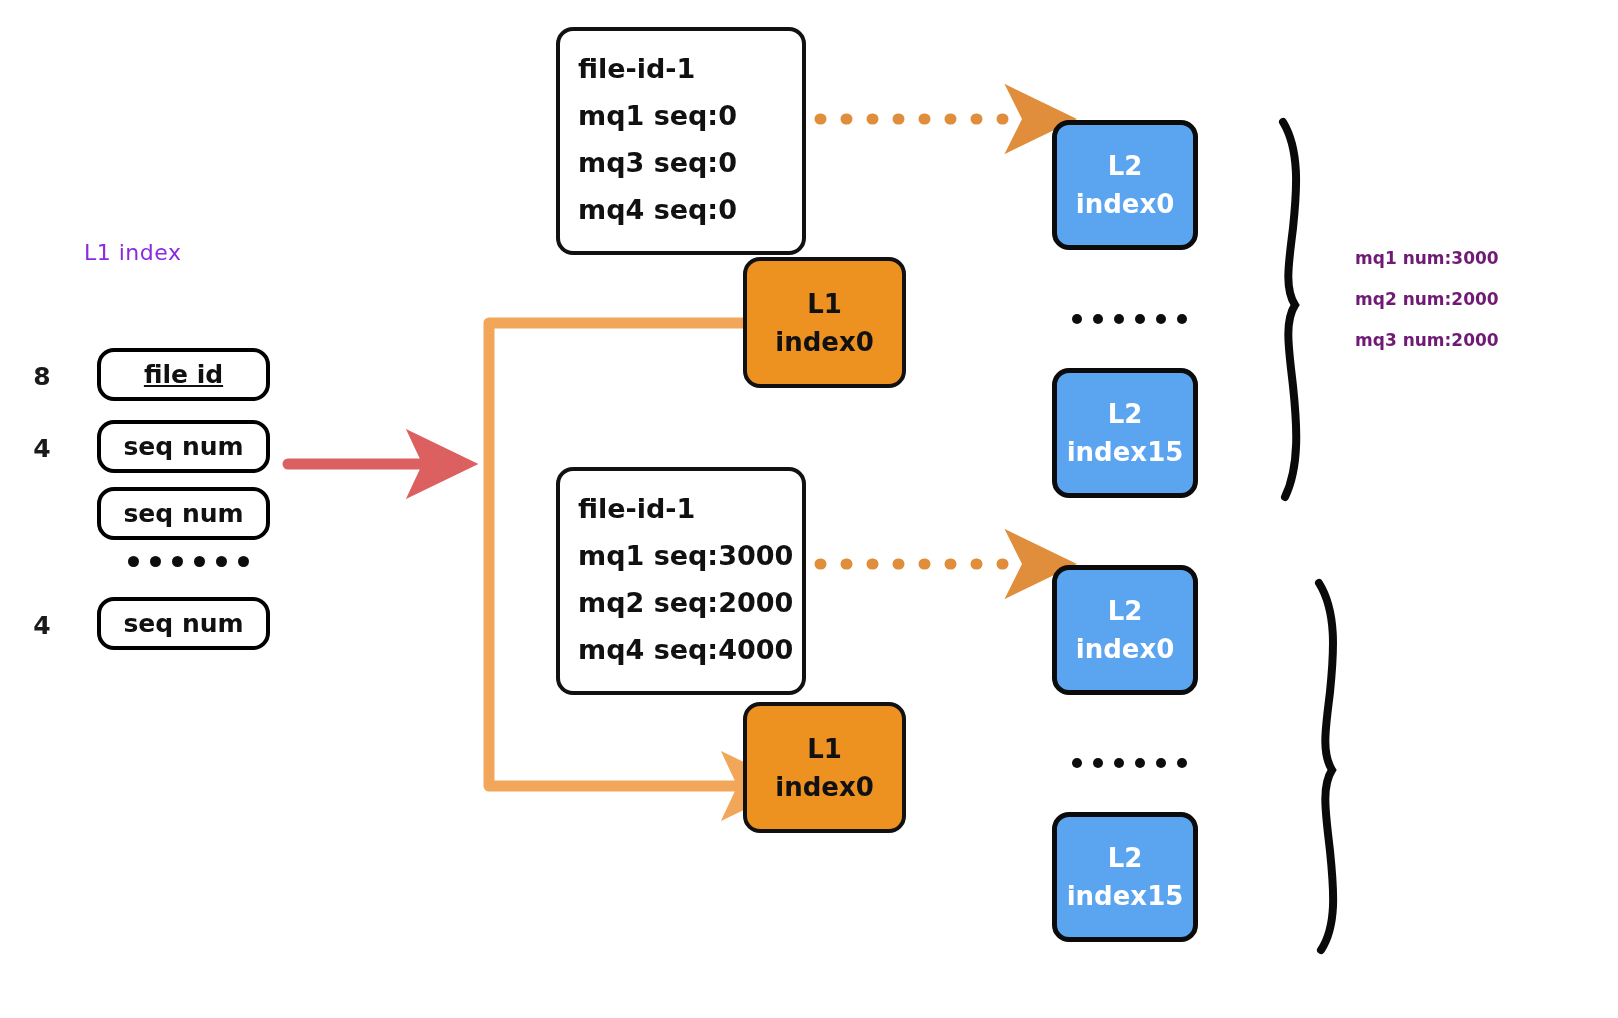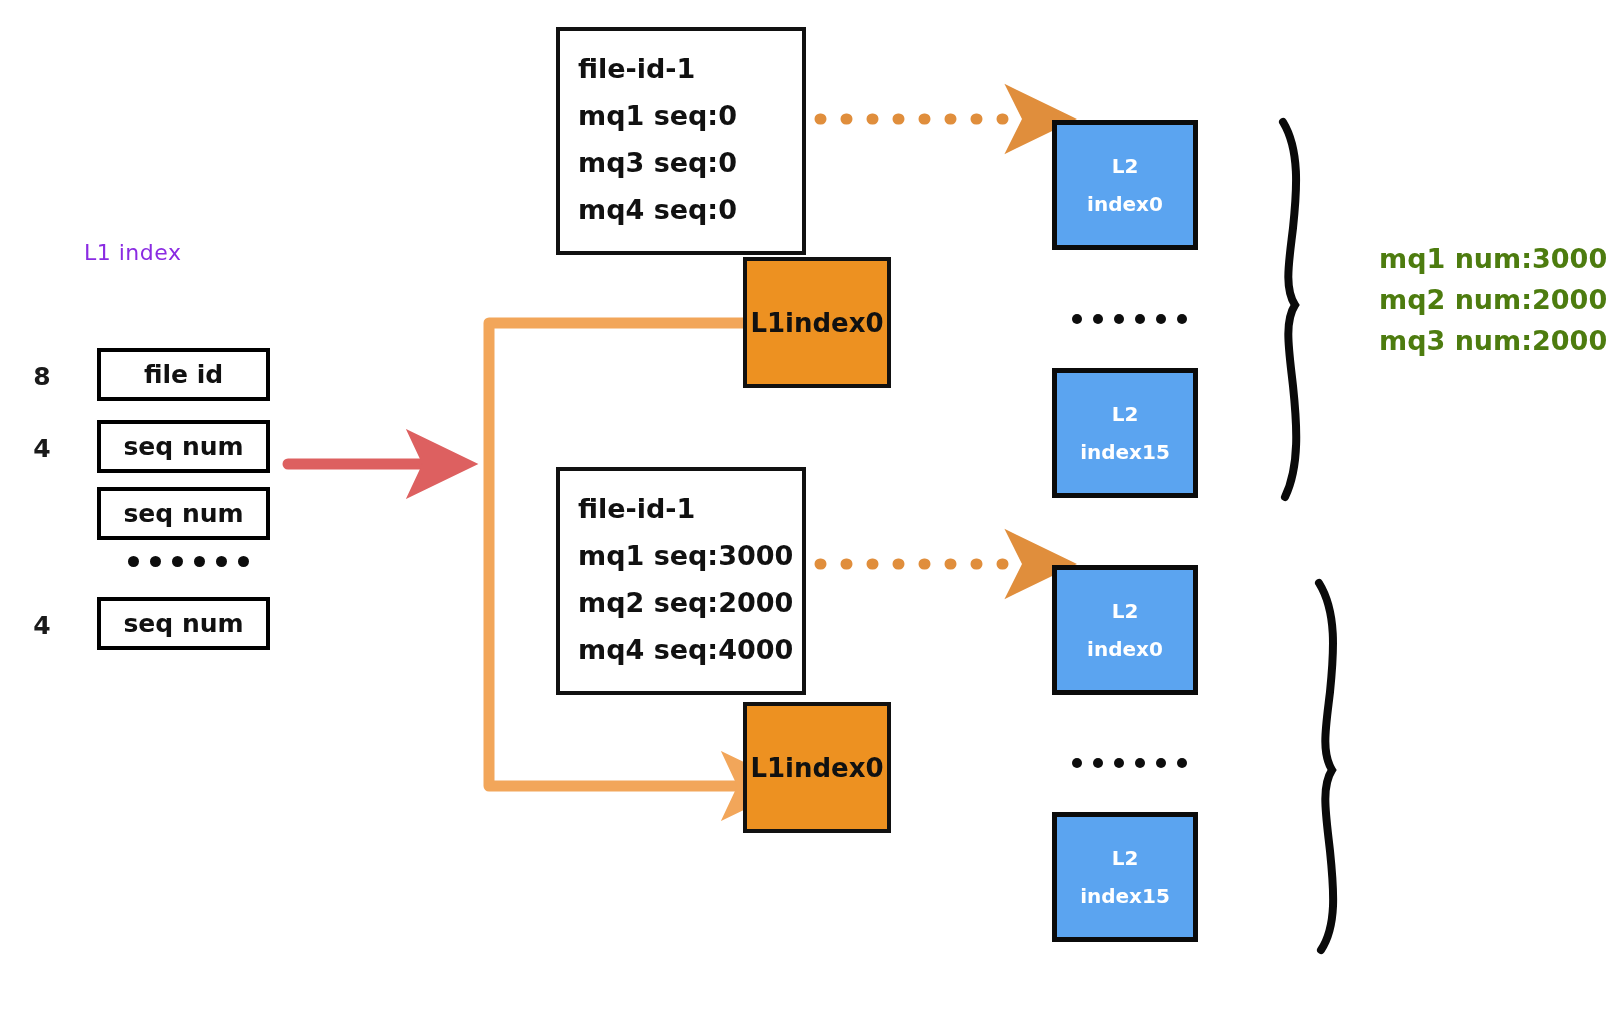--- a/index.html
+++ b/index.html
@@ -10,21 +10,21 @@
   body {
     font-family: "DejaVu Sans", "Liberation Sans", sans-serif;
   }
   #canvas {
     position: relative;
     width: 1618px;
     height: 1018px;
     background: #ffffff;
     overflow: hidden;
   }
-  .abs { position: absolute; }
+  .abs { position: absolute; border-radius: 17px; }
 
   
   #l1-index-title {
     left: 84px;
     top: 240px;
     font-size: 22px;
     font-weight: normal;
     color: #8a2be2;
     letter-spacing: 0.5px;
   }
@@ -80,60 +80,60 @@
   .file-box .line {
     font-size: 27px;
     font-weight: bold;
     color: #111111;
     line-height: 47px;
     white-space: nowrap;
   }
 
   
   .l1-box {
-    width: 148px;
+    width: 163px;
     height: 131px;
     background: #ED9121;
     border: 4px solid #111111;
     box-sizing: border-box;
     display: flex;
+    flex-direction: column;
     align-items: center;
     justify-content: center;
     font-size: 26px;
     font-weight: bold;
     color: #111111;
     line-height: 38px;
   }
 
   
   .l2-box {
     width: 146px;
     height: 130px;
     background: #5BA4F0;
     border: 5px solid #0b0b0b;
     box-sizing: border-box;
     display: flex;
     flex-direction: column;
     align-items: center;
     justify-content: center;
-    font-size: 20px;
+    font-size: 26px;
     font-weight: bold;
     color: #ffffff;
     line-height: 38px;
   }
 
   
   .mq-list {
     left: 1355px;
-    font-size: 27px;
-    font-weight: bold;
-    color: #4d7c0f;
+    font-size: 17px;
+    font-weight: bold;
+    color: #701a75;
     line-height: 41px;
     white-space: nowrap;
-    margin-left: 24px;
   }
 
   
   #overlay {
     position: absolute;
     left: 0; top: 0;
     width: 1618px;
     height: 1018px;
     pointer-events: none;
   }
@@ -185,21 +185,21 @@
                C 1337,612 1334,652 1330,692
                C 1326,726 1321,752 1332,770
                C 1321,787 1326,815 1330,851
                C 1334,890 1337,926 1321,950" fill="none" stroke="#0a0a0a" stroke-width="8" stroke-linecap="round"></path>
     </g>
   </svg>
 
   <div class="abs" id="l1-index-title">L1 index</div>
 
   <div class="abs size-label" style="left:22px; top:362px;">8</div>
-  <div class="abs record-box" style="top:348px;">
+  <div class="abs record-box" style="top:348px;text-decoration:underline;">
     <span>file id</span>
   </div>
 
   <div class="abs size-label" style="left:22px; top:434px;">4</div>
   <div class="abs record-box" style="top:420px;">
     <span>seq num</span>
   </div>
 
   <div class="abs record-box" style="top:487px;">
     <span>seq num</span>

